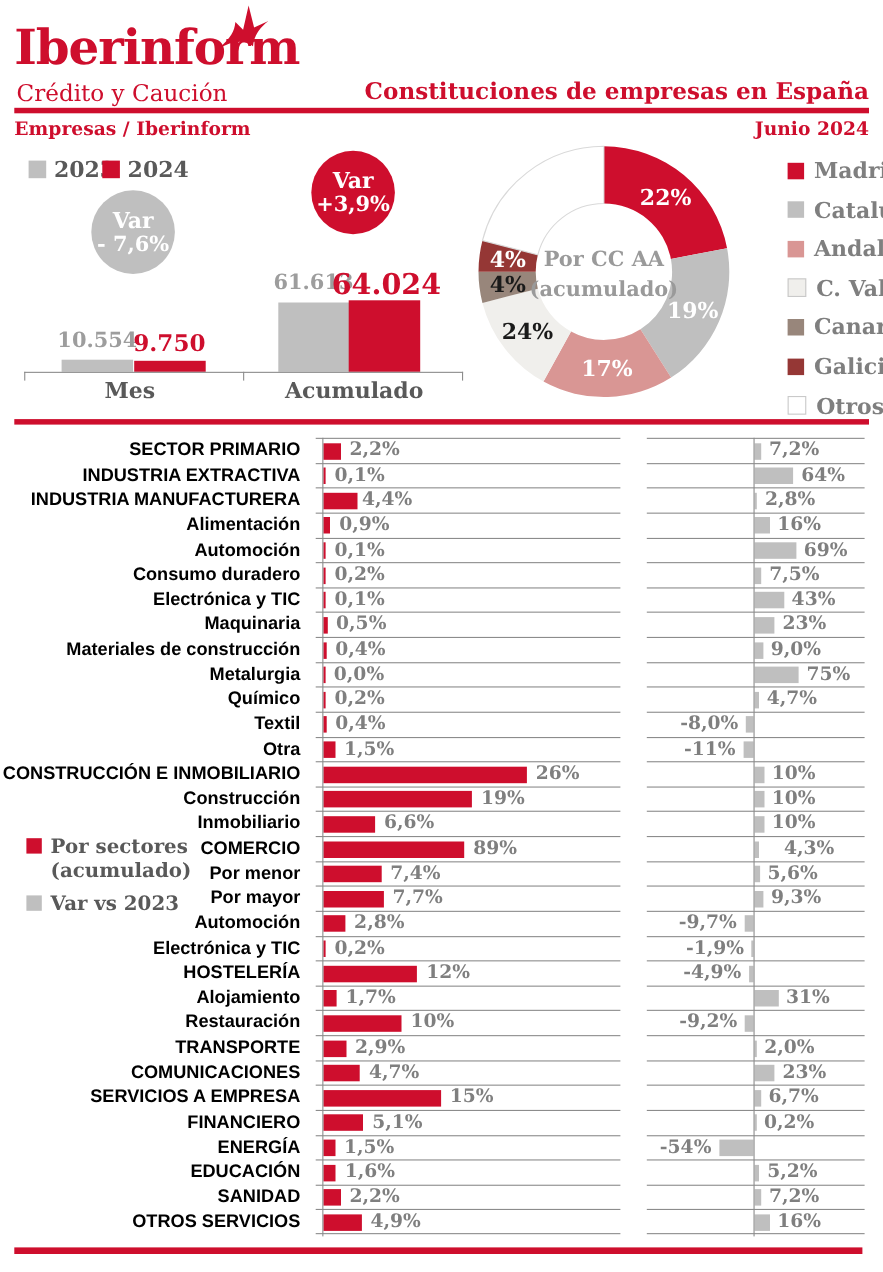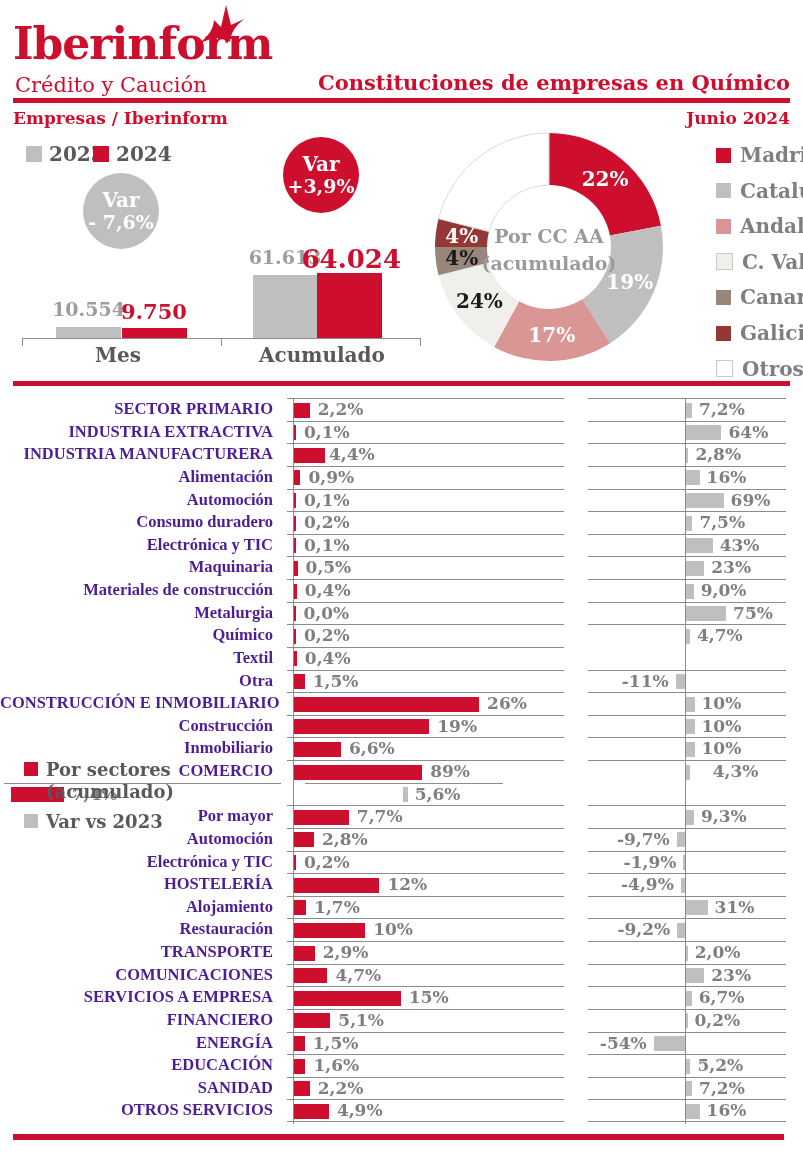--- a/index.html
+++ b/index.html
@@ -29,22 +29,22 @@
   
   #donut-center{left:424px;top:1px;width:250px;text-align:center;color:#9a9a9a;font-weight:bold;font-size:19px;}
   .donut-label{position:absolute;font-size:20px;font-weight:bold;transform:translate(-50%,-50%);white-space:nowrap;}
   .rg-item{position:absolute;left:716px;display:flex;align-items:center;gap:9px;
            font-size:20px;font-weight:bold;color:#7f7f7f;white-space:nowrap;}
   .rg-item .legend-swatch{width:15px;height:15px;flex:0 0 15px;}
   
   #sector-section{left:0;top:398px;width:803px;height:726px;}
   .srow{display:flex;height:22.625px;box-sizing:border-box;}
   .srow .slabel{width:283px;box-sizing:border-box;padding-right:10px;text-align:right;
-      font-size:16.5px;font-weight:bold;color:#4c1d95;line-height:22.6px;white-space:nowrap;
-      font-family:Liberation Serif, serif;}
+      font-size:16.5px;font-weight:bold;color:#000000;line-height:22.6px;white-space:nowrap;
+      font-family:Liberation Sans, sans-serif;}
   .panel{position:relative;box-sizing:border-box;border-top:1px solid #8c8c8c;height:22.625px;}
   .acum-panel{width:277px;margin-left:4px;}
   .var-panel{width:198px;margin-left:24px;}
   .srow:last-child .panel{border-bottom:1px solid #8c8c8c;}
   .hbar{position:absolute;top:3.5px;height:15px;}
   .pv{position:absolute;top:0;font-size:17px;font-weight:bold;color:#7f7f7f;line-height:21.5px;white-space:nowrap;}
   .vaxis{position:absolute;top:0;width:1px;height:726px;background:#8c8c8c;}
   .sec-legend{position:absolute;display:flex;align-items:flex-start;gap:8px;
               font-size:18px;font-weight:bold;color:#595959;line-height:1.2;}
   .sec-legend .legend-swatch{width:14px;height:14px;margin-top:3px;flex:0 0 14px;}
@@ -52,21 +52,21 @@
 </head>
 <body>
 
 <div id="page">
 
   <div class="abs" id="logo-title">Iberinform</div>
   <svg class="abs" style="left:198px;top:4px" width="46" height="42" viewBox="0 0 46 42">
     <path fill="#ce0e2d" d="M1 40 C12 30 15 25 16 16 L23 23 L28 1 L33 21 L46 15 C37 22 33 29 32 38 C23 31 12 34 1 40 Z"></path>
   </svg>
   <div class="abs" id="logo-subtitle">Crédito y Caución</div>
-  <div class="abs" id="page-title">Constituciones de empresas en Químico</div>
+  <div class="abs" id="page-title">Constituciones de empresas en España</div>
   <div class="abs red-rule" style="top:98px"></div>
   <div class="abs" id="breadcrumb">Empresas / Iberinform</div>
   <div class="abs" id="date-label">Junio 2024</div>
 
   <div class="abs" id="top-section">
 
     <div class="tl-item" style="left:26px">
       <span class="legend-swatch" id="sw-2023" style="background: rgb(191, 191, 191);"></span>
       <span>2023</span>
     </div>
@@ -278,20 +278,24 @@
             <div class="hbar" style="left: 98px; width: 3.995px; background: rgb(191, 191, 191);"></div>
             <div class="pv" style="left: 108.995px;">4,7%</div>
           </div>
         </div>
         <div class="srow">
           <div class="slabel">Textil</div>
           <div class="panel acum-panel">
             <div class="hbar" style="left: 7px; width: 2.848px; background: rgb(206, 14, 45);"></div>
             <div class="pv" style="left: 17.848px;">0,4%</div>
           </div>
+          <div class="panel var-panel">
+            <div class="hbar" style="left: 90.2px; width: 6.8px; background: rgb(191, 191, 191);"></div>
+            <div class="pv" style="right: 114.8px;">-8,0%</div>
+          </div>
         </div>
         <div class="srow">
           <div class="slabel">Otra</div>
           <div class="panel acum-panel">
             <div class="hbar" style="left: 7px; width: 10.68px; background: rgb(206, 14, 45);"></div>
             <div class="pv" style="left: 25.68px;">1,5%</div>
           </div>
           <div class="panel var-panel">
             <div class="hbar" style="left: 87.65px; width: 9.35px; background: rgb(191, 191, 191);"></div>
             <div class="pv" style="right: 117.35px;">-11%</div>
@@ -335,20 +339,21 @@
           <div class="panel acum-panel">
             <div class="hbar" style="left: 7px; width: 128.16px; background: rgb(206, 14, 45);"></div>
             <div class="pv" style="left: 143.16px;">89%</div>
           </div>
           <div class="panel var-panel">
             <div class="hbar" style="left: 98px; width: 3.655px; background: rgb(191, 191, 191);"></div>
             <div class="pv" style="left: 108.655px; margin-left: 16px;">4,3%</div>
           </div>
         </div>
         <div class="srow">
+          <div class="slabel">Por menor</div>
           <div class="panel acum-panel">
             <div class="hbar" style="left: 7px; width: 52.688px; background: rgb(206, 14, 45);"></div>
             <div class="pv" style="left: 67.688px;">7,4%</div>
           </div>
           <div class="panel var-panel">
             <div class="hbar" style="left: 98px; width: 4.76px; background: rgb(191, 191, 191);"></div>
             <div class="pv" style="left: 109.76px;">5,6%</div>
           </div>
         </div>
         <div class="srow">

